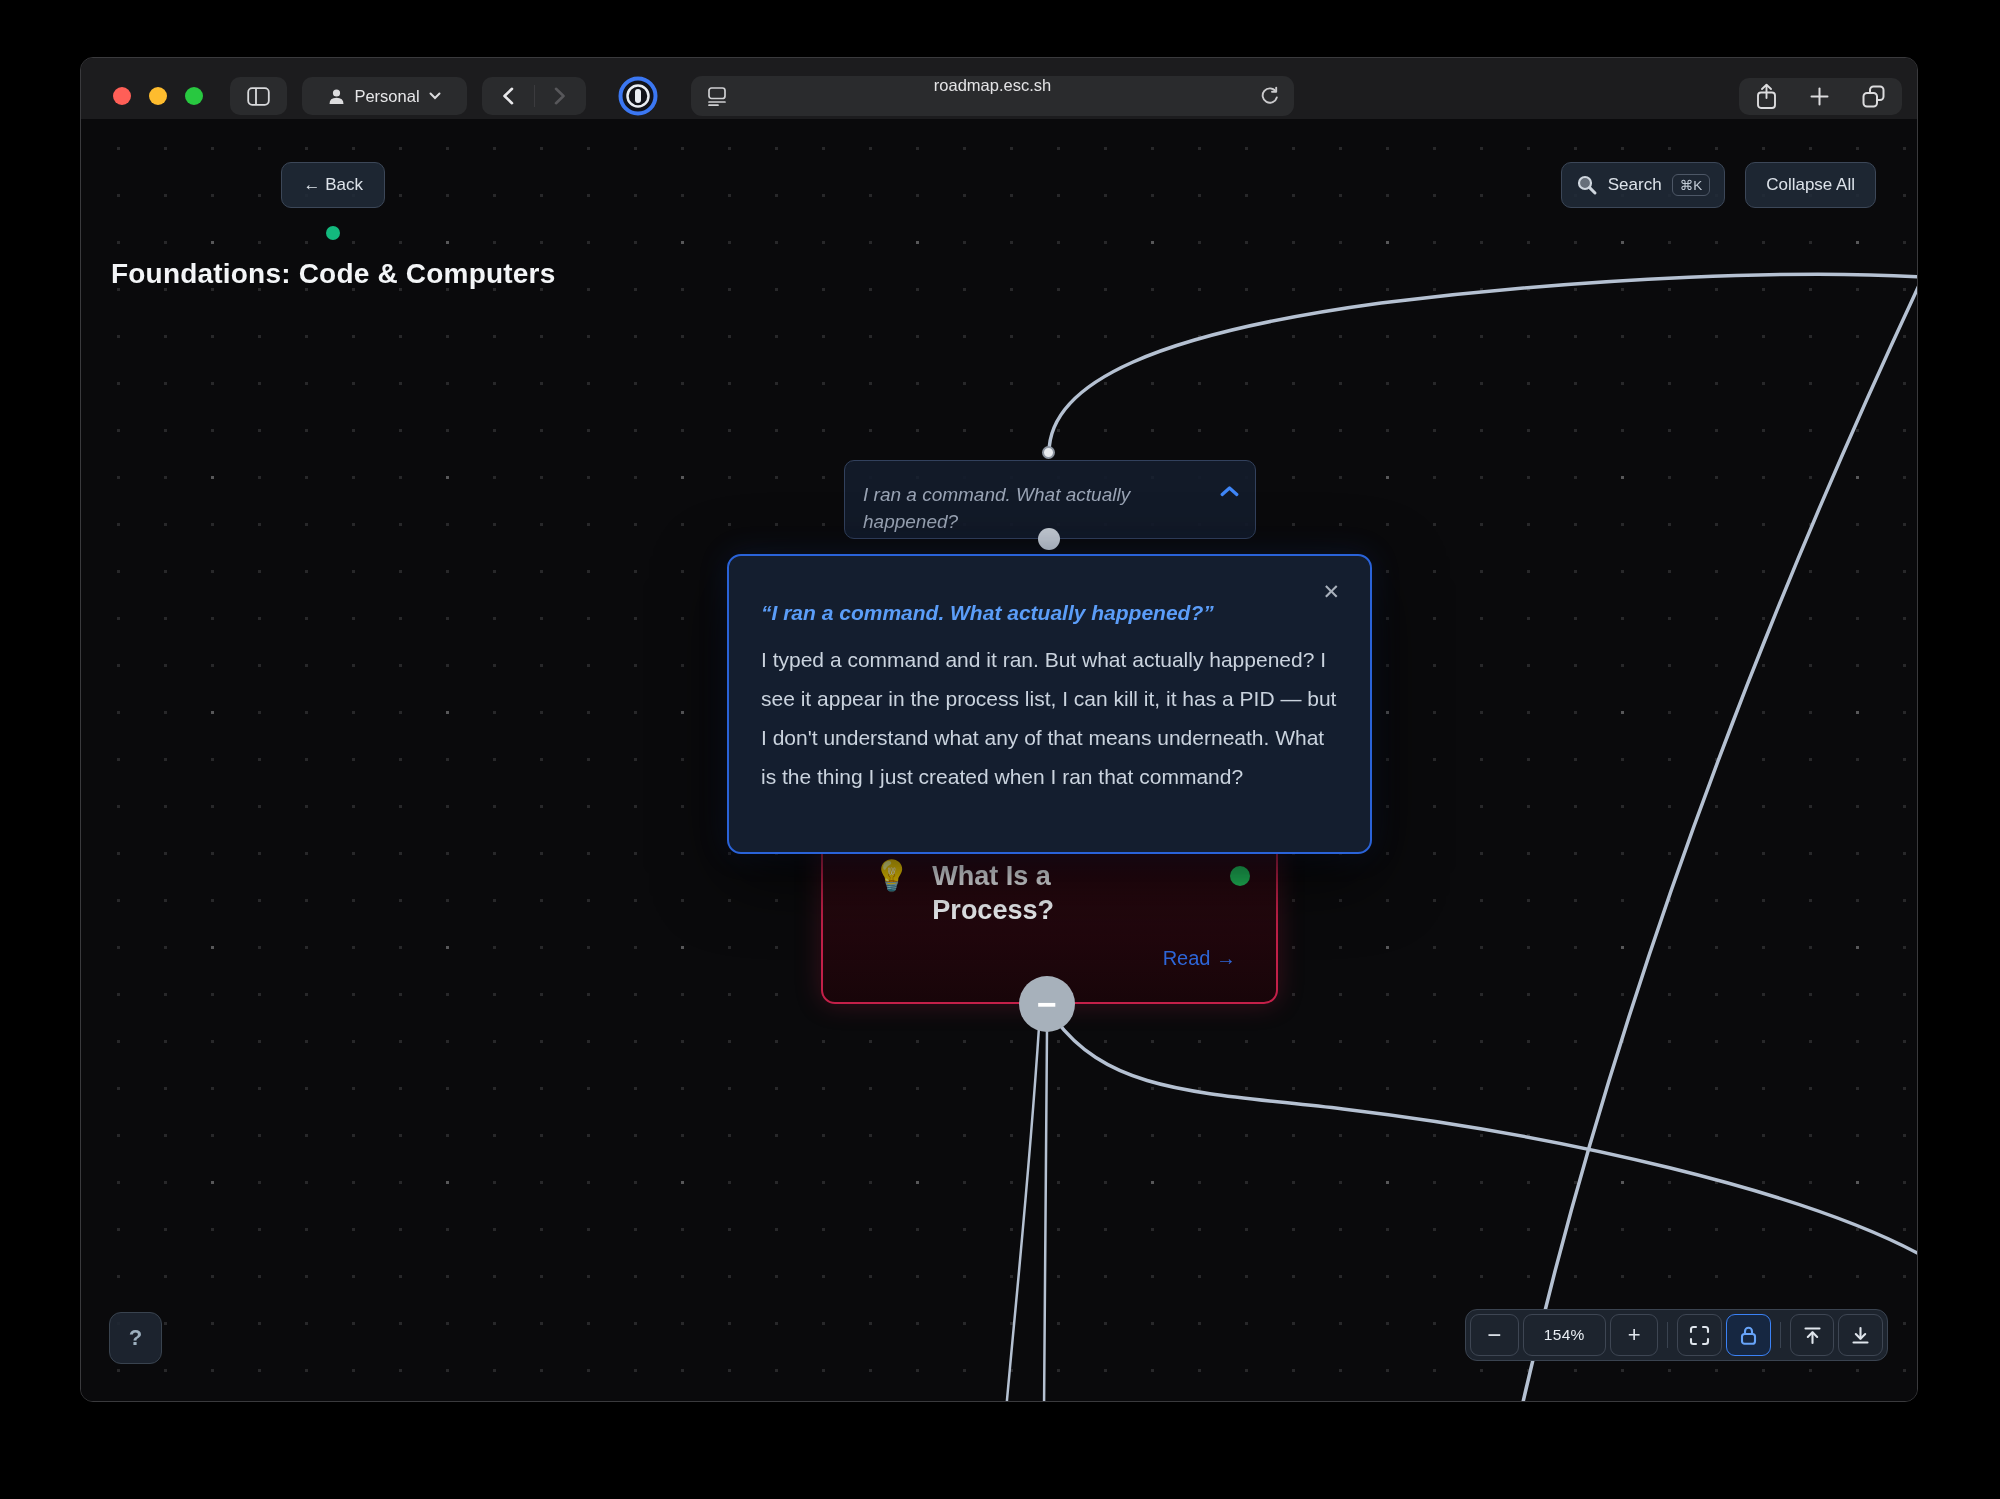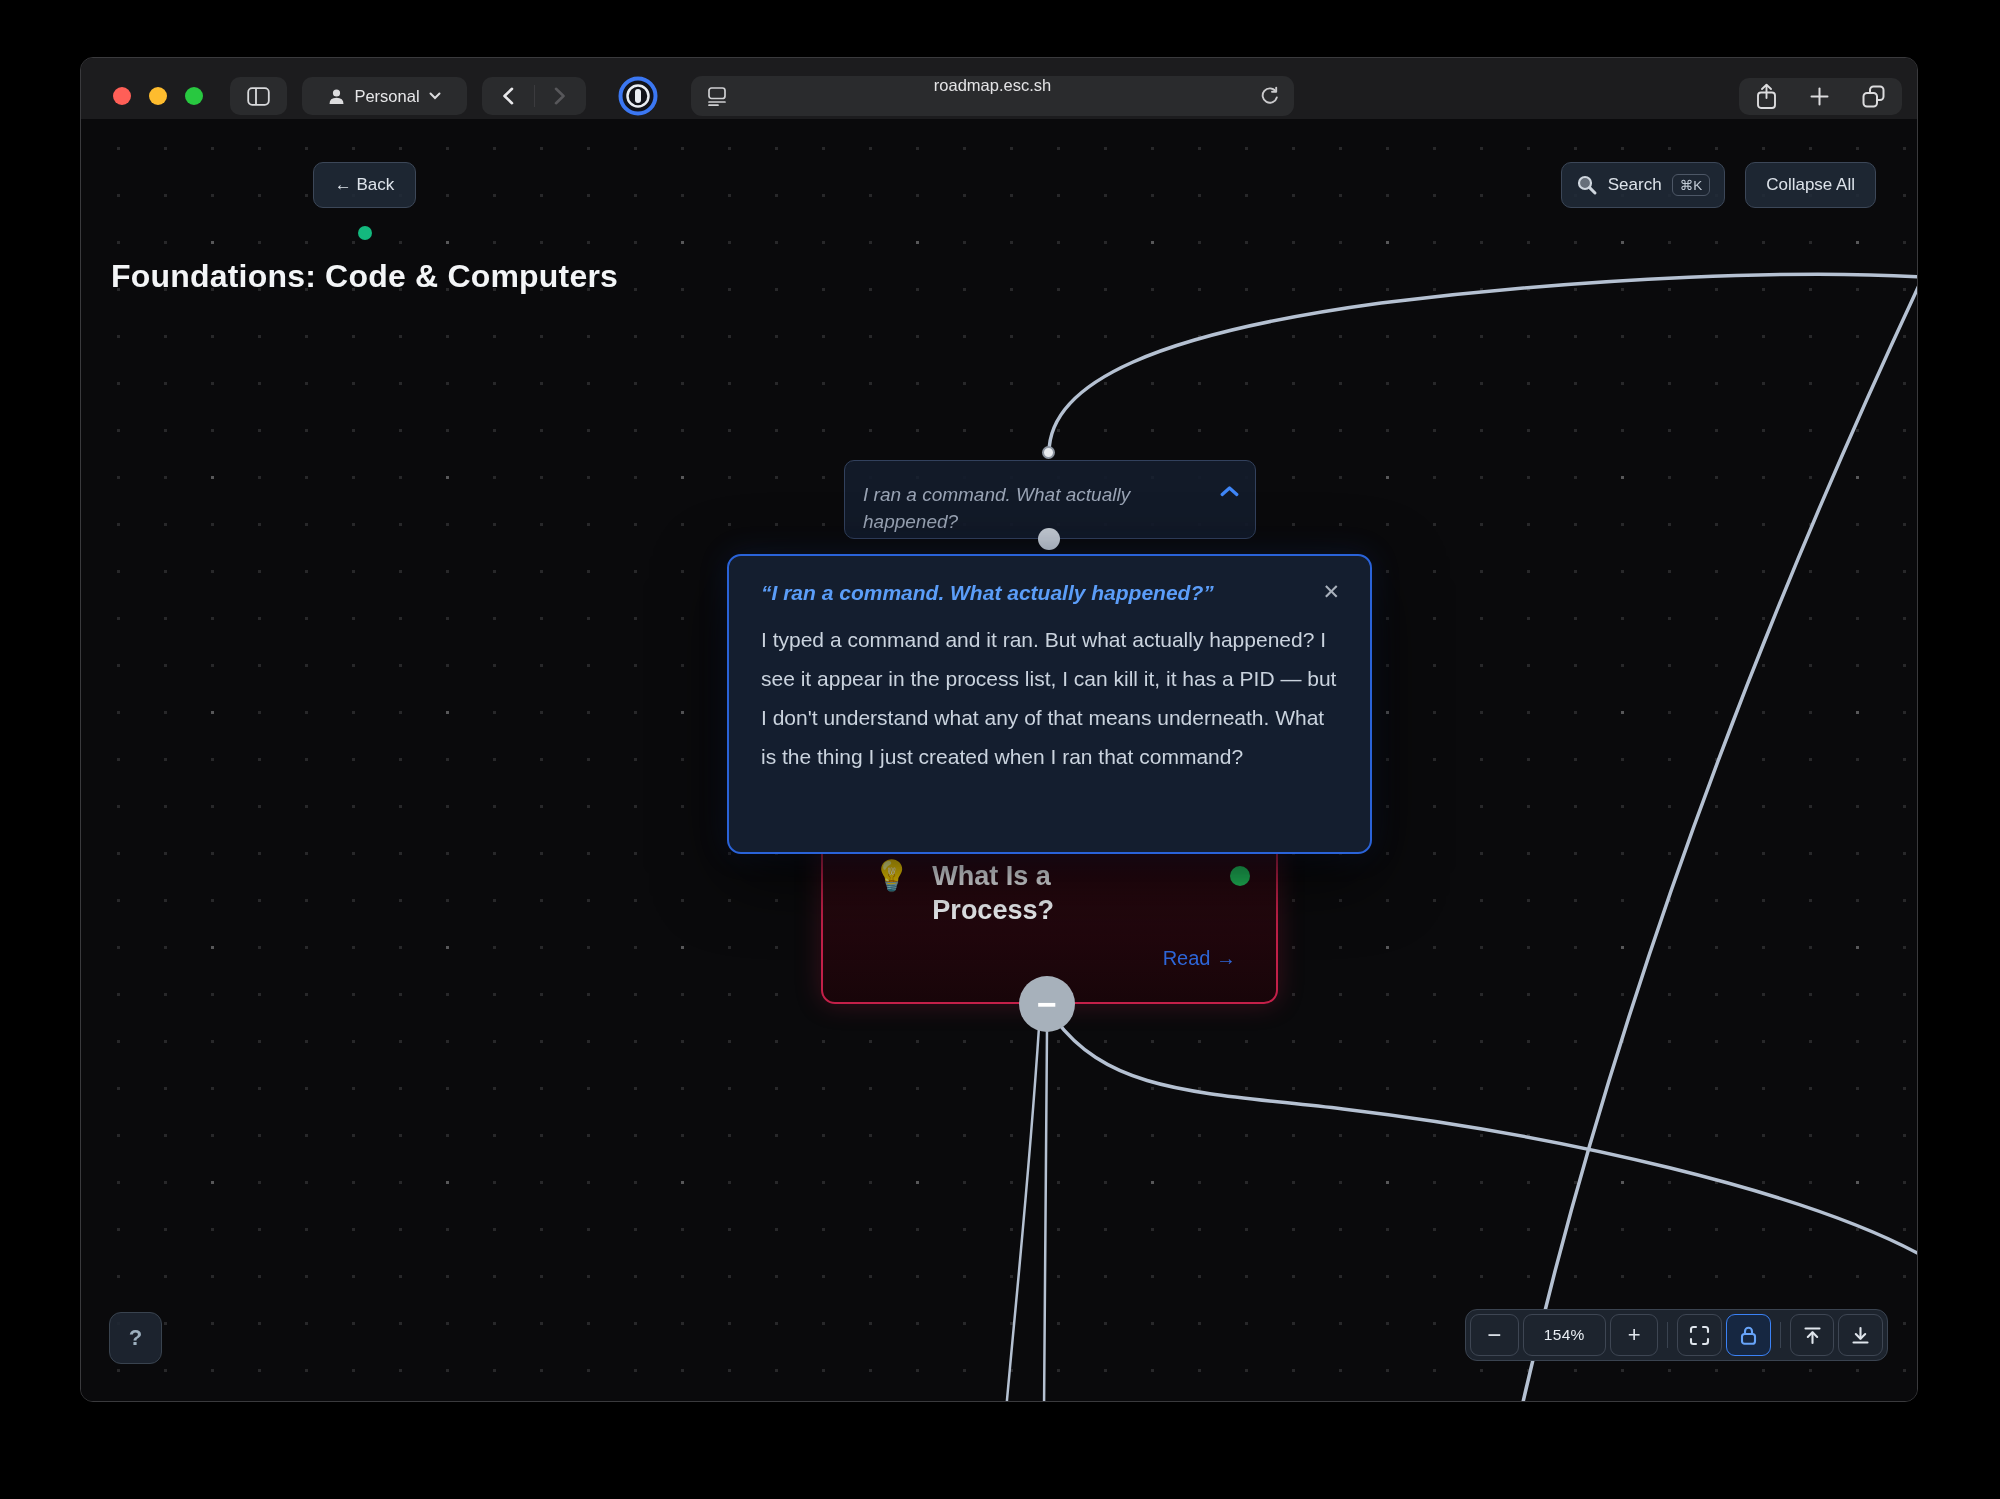--- a/index.html
+++ b/index.html
@@ -38,21 +38,21 @@
     background-position:14px 6px, 14px 6px; }
 
   .edges { position:absolute; left:0; top:0; z-index:1; }
 
   .btn-slate { background:rgba(32,42,56,0.88); border:1px solid #3c4758; border-radius:10px;
     color:#dde3ea; font-size:17px; display:flex; align-items:center; height:46px; cursor:default; }
 
   .hdr-left { position:absolute; left:30px; top:43px; display:flex; align-items:center; gap:18px; z-index:20;flex-direction:column; }
   .back-btn { padding:0 21px; }
   .title-dot { width:14px; height:14px; border-radius:50%; background:#13b97e; }
-  .page-title { font-size:32px; font-weight:700; color:#f3f5f7; letter-spacing:0.2px; }
+  .page-title { font-size:28px; font-weight:700; color:#f3f5f7; letter-spacing:0.2px; }
 
   .hdr-right { position:absolute; right:41px; top:43px; display:flex; gap:20px; z-index:20; }
   .search-btn { padding:0 14px; gap:10px; }
   .kbd { border:1px solid #4d5766; border-radius:6px; padding:2px 7px; font-size:13.5px; color:#c3ccd7; }
   .collapse-btn { padding:0 20px; }
 
   
   .conn-dot { position:absolute; border-radius:50%; z-index:3; }
   .dot-top { left:961px; top:327px; width:13px; height:13px; background:#e8ebef; border:2px solid #8d95a1; }
   .dot-mid { left:957px; top:409px; width:22px; height:22px; background:#c7ced7; }
@@ -62,21 +62,21 @@
     background:rgba(19,28,43,0.93); border:1.5px solid #32415d; border-radius:10px;
     display:flex; padding:20px 16px 12px 18px; }
   .q-text { width:330px; color:#9aa4b5; font-size:19px; font-style:italic; line-height:27px; }
   .q-chevron { margin-left:auto; margin-top:5px; }
 
   
   .popup { position:absolute; left:646px; top:435px; width:645px; height:300px; z-index:5;
     background:#141e2f; border:2px solid #2a63d9; border-radius:14px;
     box-shadow:0 22px 70px rgba(0,0,0,0.7), 0 0 30px rgba(37,99,235,0.15); padding:25px 30px 0 32px; }
   .popup-head { display:flex; align-items:flex-start; }
-  .popup-title { color:#5b9df8; font-size:21px; font-weight:700; font-style:italic; }
+  .popup-title { color:#5b9df8; font-size:21px; font-weight:700; font-style:italic;margin-top:20px; }
   .popup-close { margin-left:auto; color:#a9b1bc; font-size:21px; line-height:21px; cursor:default; }
   .popup-body { margin-top:15px; color:#cad3de; font-size:21px; line-height:39px; width:583px; }
 
   
   .p-node { position:absolute; left:740px; top:640px; width:457px; height:245px; z-index:4;
     border:2.5px solid #c32049; border-radius:14px;
     background:linear-gradient(180deg, #3a0f1f 0%, #26080f 55%, #180509 100%);
     box-shadow:0 0 26px rgba(195,32,73,0.25); }
   .pn-row { position:absolute; left:50px; top:98px; right:26px; display:flex; }
   .pn-bulb { font-size:30px; line-height:34px; }

